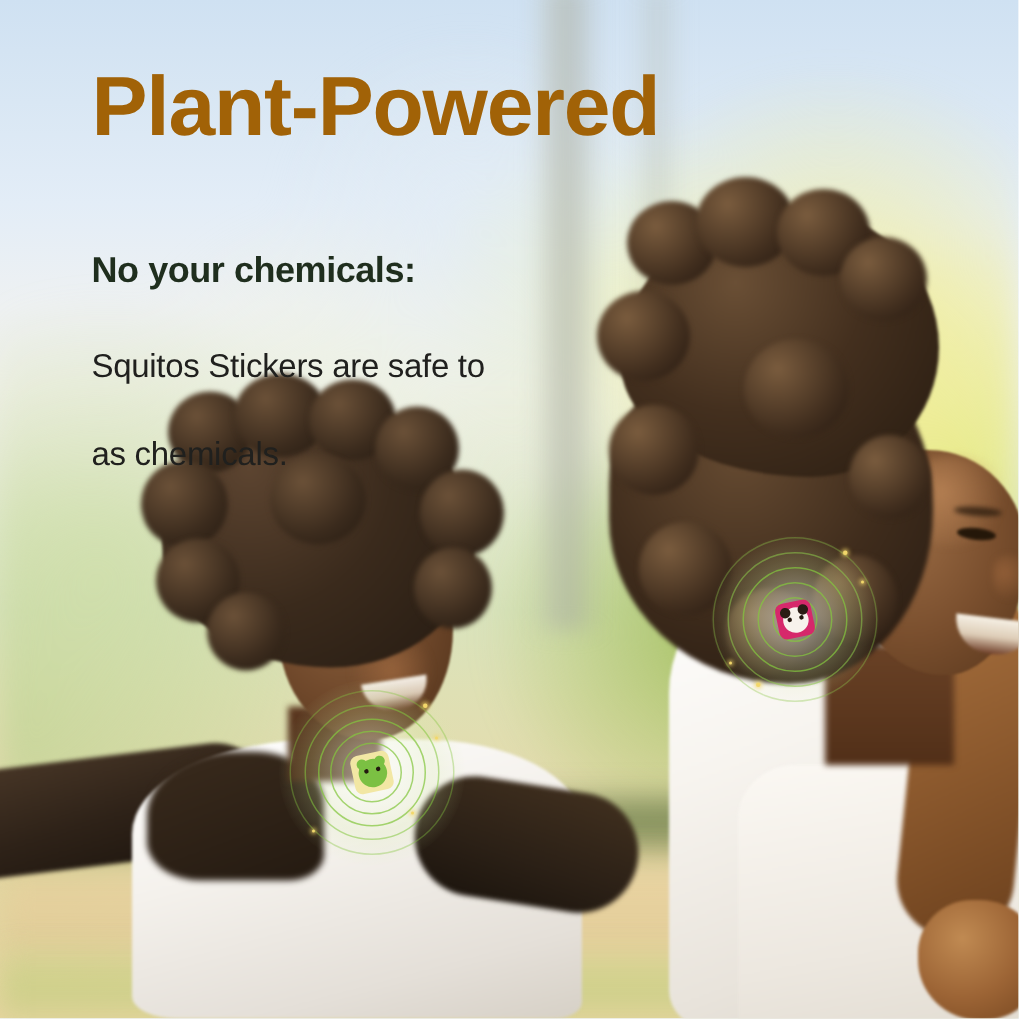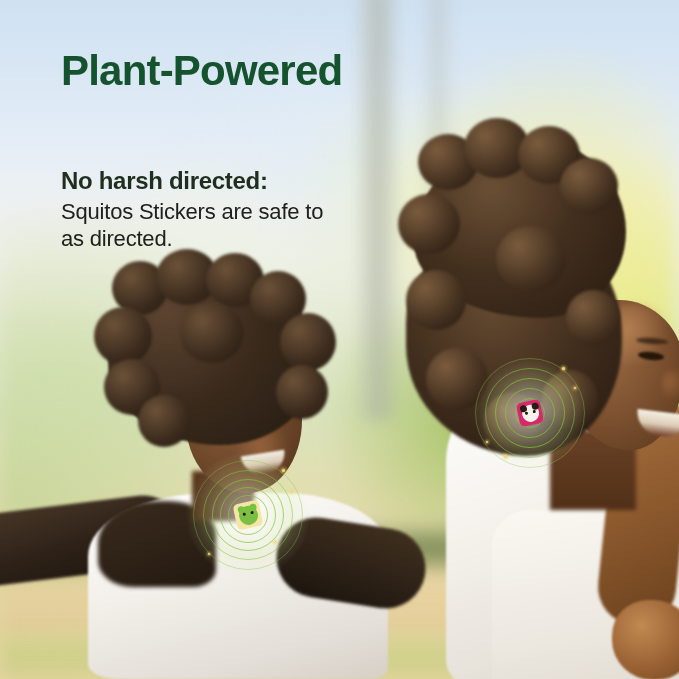--- a/index.html
+++ b/index.html
@@ -329,25 +329,25 @@
     position: relative;
   }
   .s-eye { position: absolute; width: 3px; height: 3px; border-radius: 50%; background: #23180f; }
   .s-ear { position: absolute; width: 7px; height: 7px; border-radius: 50%; }
 
   
   #headline {
     position: absolute;
     left: 61px; top: 46px;
     width: 420px;
-    font-size: 42px;
+    font-size: 56px;
     line-height: 50px;
     font-weight: bold;
     letter-spacing: -0.8px;
-    color: #14532d;
+    color: #a16207;
   }
   #headline .hl-line { display: block; white-space: nowrap; }
 
   #subhead {
     position: absolute;
     left: 61px; top: 166px;
     font-size: 24px;
     line-height: 30px;
     font-weight: bold;
     letter-spacing: -0.3px;
@@ -355,21 +355,21 @@
   }
   #body-copy {
     position: absolute;
     left: 61px; top: 198px;
     width: 320px;
     font-size: 22px;
     line-height: 27px;
     letter-spacing: -0.2px;
     color: #20201e;
   }
-  #body-copy .bc-line { display: block; white-space: nowrap; }
+  #body-copy .bc-line { display: block; white-space: nowrap; margin-top: 32px; }
 </style>
 </head>
 <body>
 
 <div id="scene">
 
   <div id="bg-sky" class="layer"></div>
   <div id="bg-bokeh" class="layer"></div>
   <div id="bg-trunk"></div>
   <div id="bg-trunk2"></div>
@@ -471,20 +471,20 @@
     <div class="sparkle" style="left:92px;top:14px;width:3px;height:3px;"></div>
     <div class="sparkle" style="left:104px;top:34px;width:2px;height:2px;"></div>
     <div class="sparkle" style="left:16px;top:88px;width:2px;height:2px;"></div>
     <div class="sparkle" style="left:34px;top:102px;width:3px;height:3px;"></div>
   </div>
 
   <div id="headline">
     <span class="hl-line">Plant-Powered</span>
   </div>
 
-  <div id="subhead">No harsh directed:</div>
+  <div id="subhead">No your chemicals:</div>
 
   <div id="body-copy">
     <span class="bc-line">Squitos Stickers are safe to</span>
-    <span class="bc-line">as directed.</span>
+    <span class="bc-line">as chemicals.</span>
   </div>
 
 </div>
 
 </body></html>

